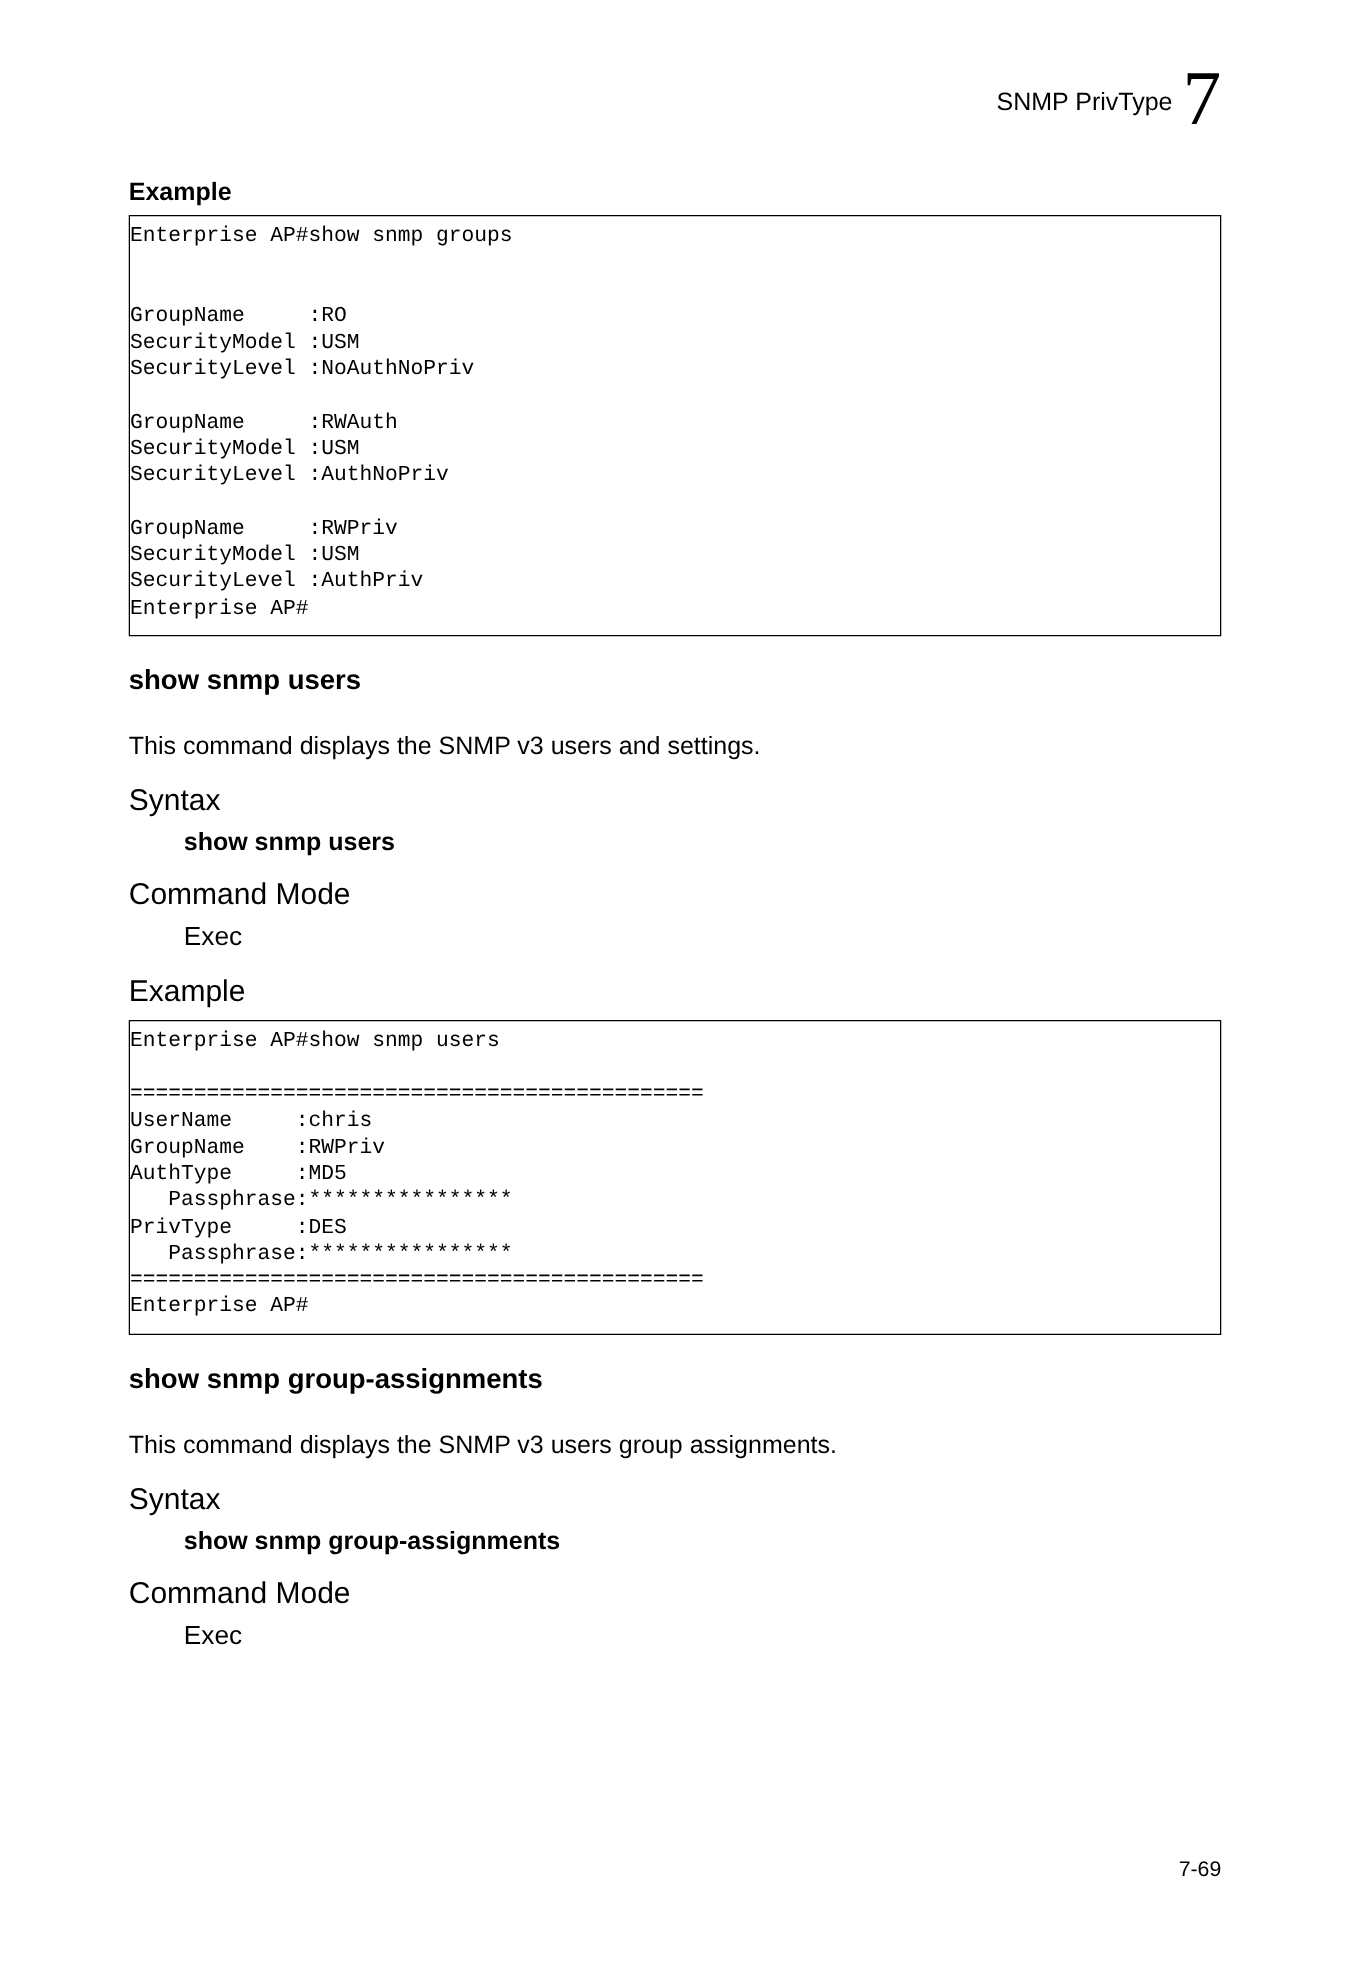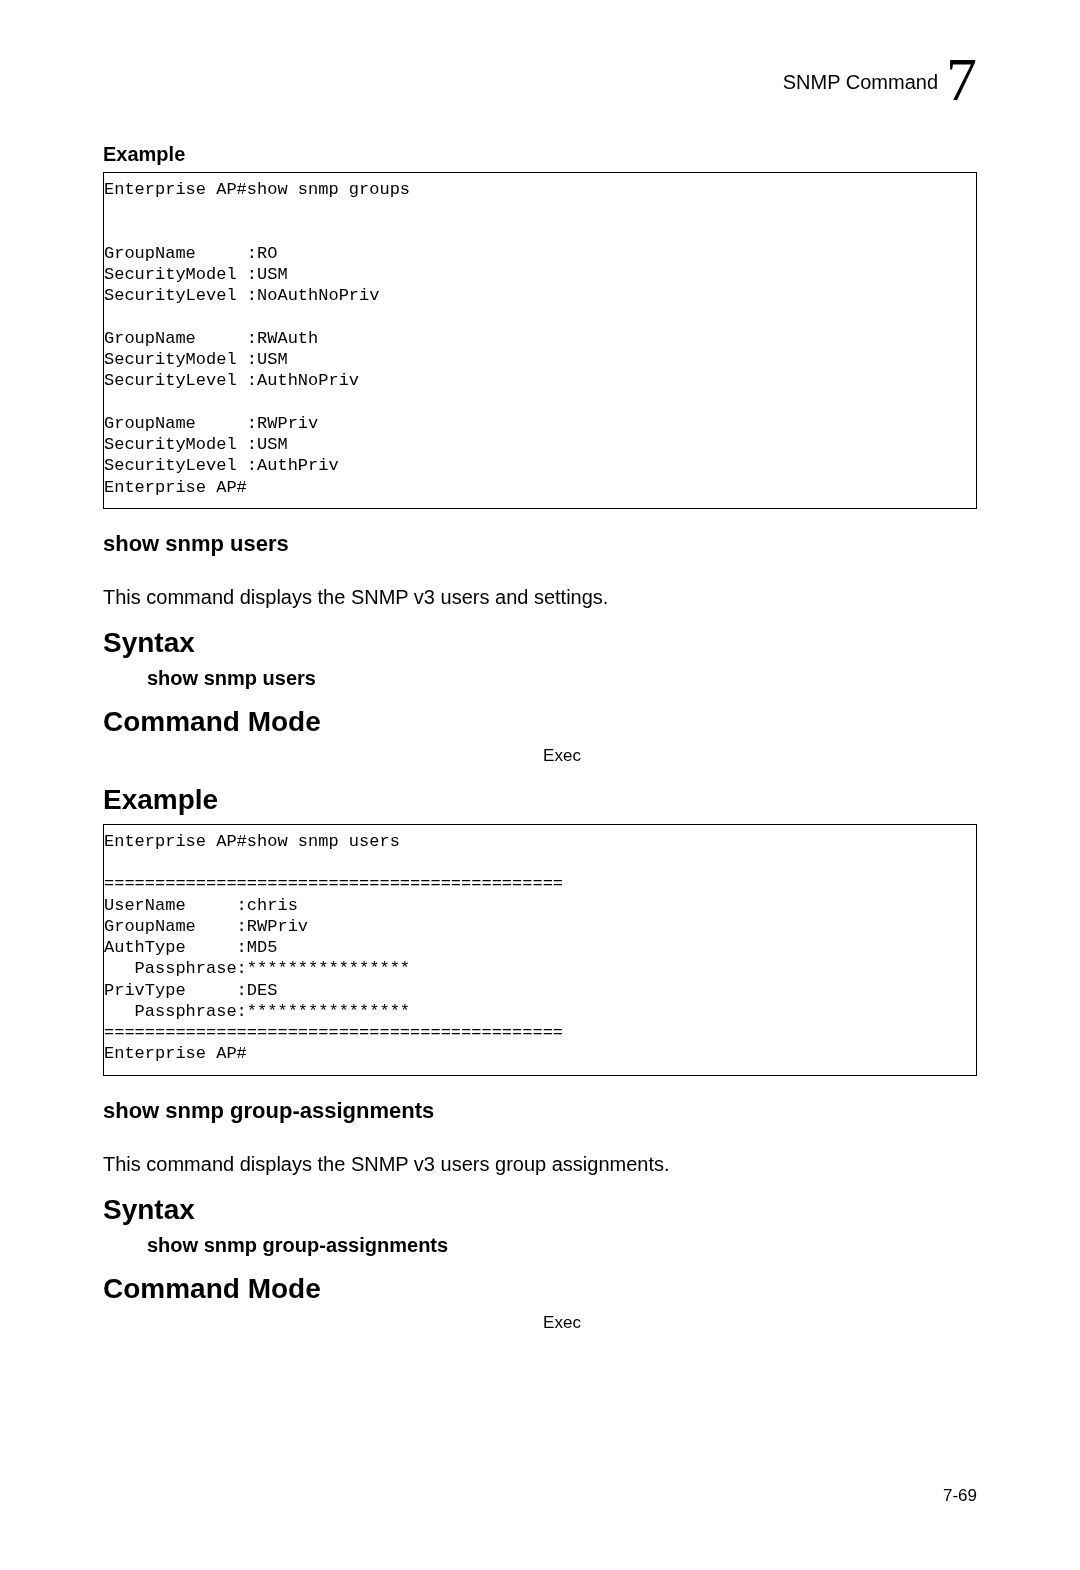--- a/index.html
+++ b/index.html
@@ -43,35 +43,34 @@
       margin-top: 22px;
       margin-bottom: 8px;
     }
     .body-text {
       font-size: 20px;
       font-weight: normal;
       margin-bottom: 18px;
       margin-top: 29px;
     }
     .sub-heading {
-      font-size: 28px;
-      font-weight: bold;
+      font-size: 24px;
+      font-weight: normal;
       margin-bottom: 8px;
     }
     .indent-bold {
       font-size: 20px;
       font-weight: bold;
       margin-left: 44px;
       margin-bottom: 16px;
     }
     .indent-text {
-      font-size: 17px;
+      font-size: 21px;
       margin-left: 44px;
       margin-bottom: 18px;
-      text-align: center;
     }
     .code-block {
       border: 1px solid #000000;
       padding: 6px 10px 10px 0;
       font-family: "Courier New", Courier, monospace;
       font-size: 17px;
       line-height: 1.25;
       white-space: pre;
       margin-bottom: 22px;
     }
@@ -79,21 +78,21 @@
       position: absolute;
       bottom: 64px;
       right: 103px;
       font-size: 17px;
     }
   </style>
 </head>
 <body>
 
 <div class="header-row">
-  <span class="header-text">SNMP Command</span>
+  <span class="header-text">SNMP PrivType</span>
   <span class="chapter-number">7</span>
 </div>
 
 <div class="section-heading">Example</div>
 <div class="code-block">Enterprise AP#show snmp groups
 
 
 GroupName     :RO
 SecurityModel :USM
 SecurityLevel :NoAuthNoPriv

